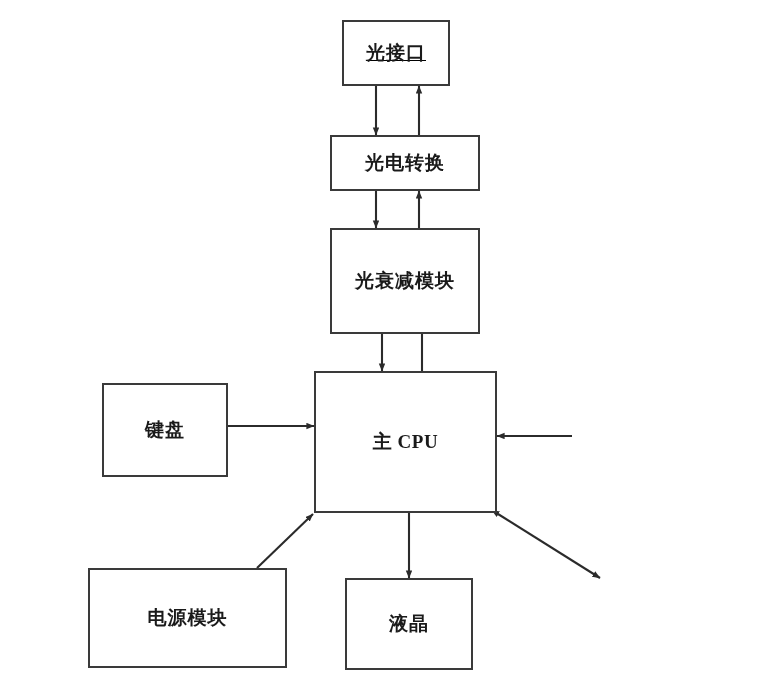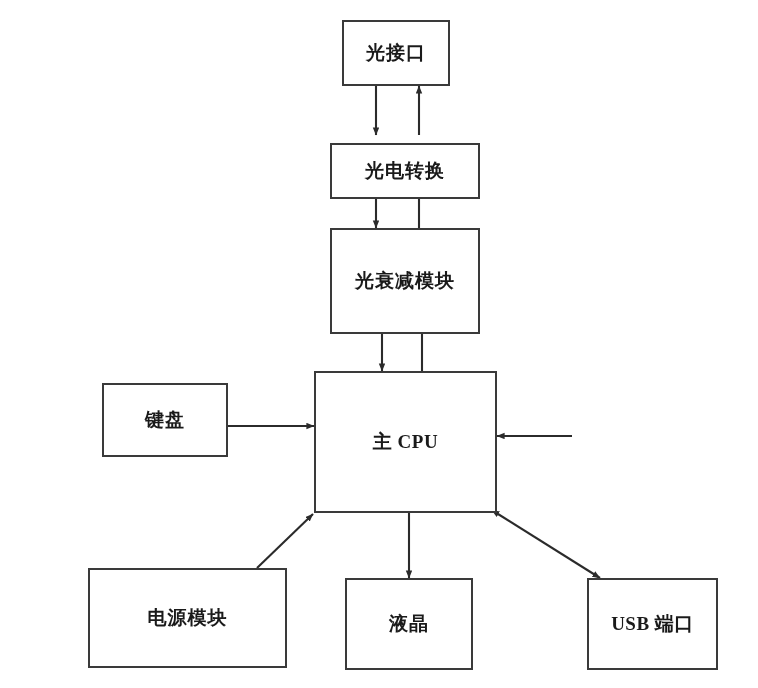--- a/index.html
+++ b/index.html
@@ -81,46 +81,43 @@
       <line x1="572" y1="436" x2="497" y2="436" marker-end="url(#arrow)"></line>
 
       <line x1="257" y1="568" x2="313" y2="514" marker-end="url(#arrow)"></line>
 
       <line x1="409" y1="513" x2="409" y2="578" marker-end="url(#arrow)"></line>
 
       <line x1="498" y1="514" x2="600" y2="578" marker-end="url(#arrow)" marker-start="url(#arrowStart)"></line>
     </g>
   </svg>
 
-  <div class="node" style="left:342px; top:20px; width:108px; height:66px;">
+  <div class="node" style="left:342px; top:20px; width:108px; height:66px;text-decoration:underline;">
     <span class="node-label">光接口</span>
   </div>
 
-  <div class="node" style="left:330px; top:135px; width:150px; height:56px;margin-top:8px;">
+  <div class="node" style="left:330px; top:135px; width:150px; height:56px;">
     <span class="node-label">光电转换</span>
   </div>
 
   <div class="node" style="left:330px; top:228px; width:150px; height:106px;">
     <span class="node-label">光衰减模块</span>
   </div>
 
   <div class="node" style="left:314px; top:371px; width:183px; height:142px;justify-content:center;">
     <span class="node-label latin">主 CPU</span>
   </div>
 
-  <div class="node" style="left:102px; top:383px; width:126px; height:74px;align-items:center;">
+  <div class="node" style="left:102px; top:383px; width:126px; height:94px;align-items:center;">
     <span class="node-label">键盘</span>
   </div>
 
 
   <div class="node" style="left:88px; top:568px; width:199px; height:100px;">
     <span class="node-label">电源模块</span>
   </div>
 
   <div class="node" style="left:345px; top:578px; width:128px; height:92px;">
     <span class="node-label">液晶</span>
   </div>
 
-  <div class="node" style="left:587px; top:578px; width:131px; height:92px;">
-    <span class="node-label latin">USB 端口</span>
-  </div>
 
 </div>
 
 </body></html>

